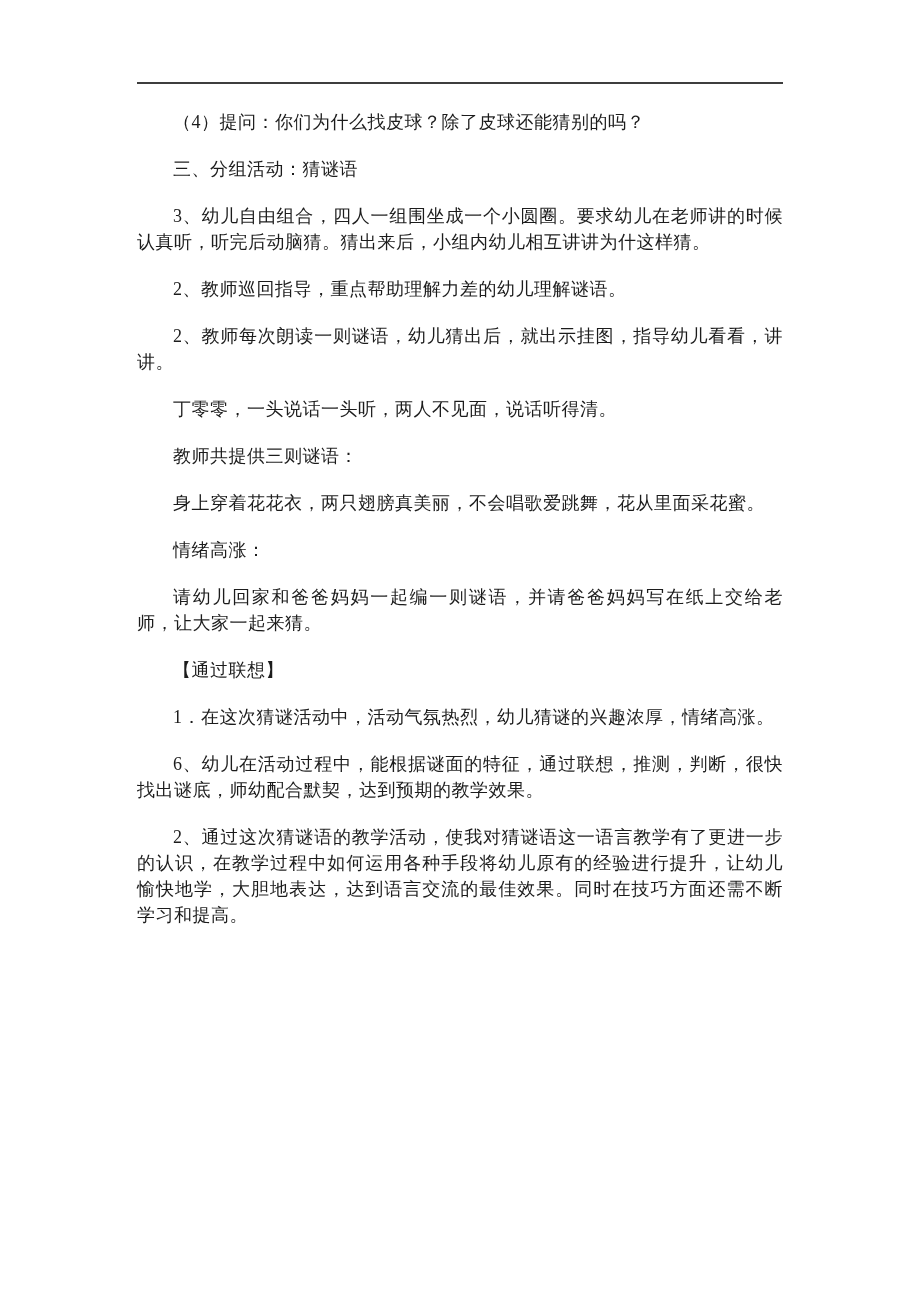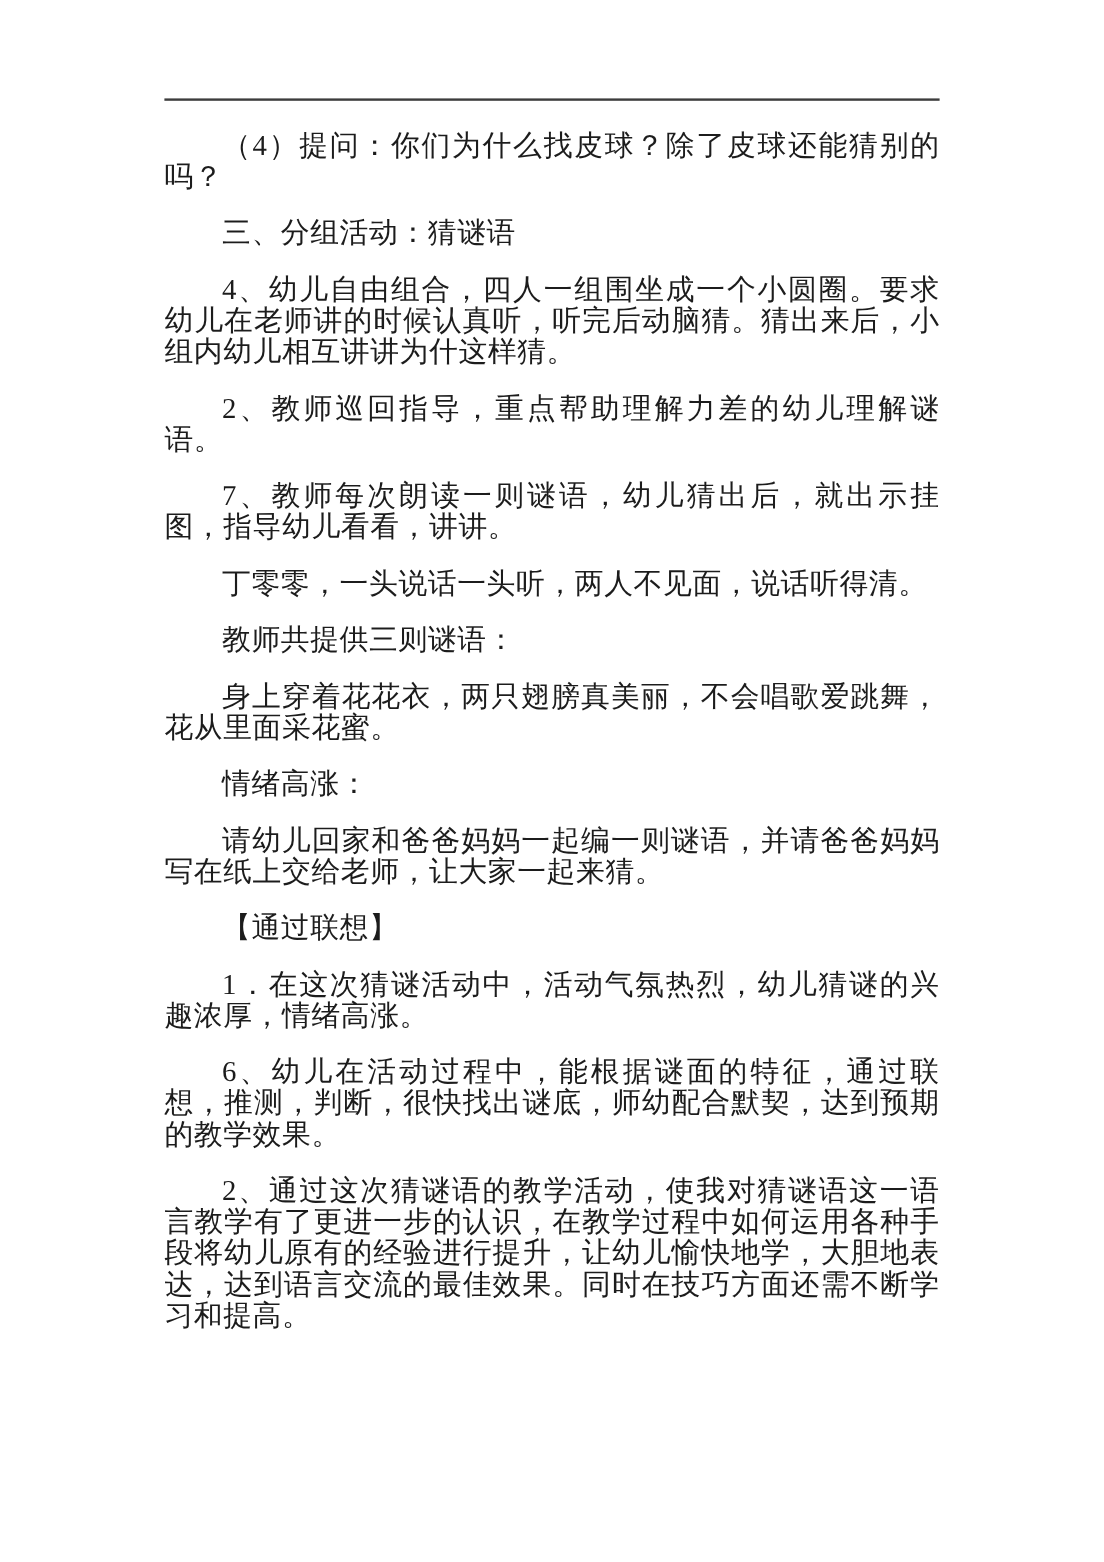--- a/index.html
+++ b/index.html
@@ -21,39 +21,39 @@
     background: #ffffff;
   }
   .divider {
     border: none;
     border-top: 2px solid #3d3d3d;
     margin: 0 0 25px 0;
     width: 100%;
   }
   .doc p {
     margin: 0 0 21px 0;
-    font-size: 24px;
+    font-size: 18px;
     line-height: 26px;
     color: #1c1c1c;
     text-indent: 2em;
     text-align: justify;
     letter-spacing: 0.5px;
   }
 </style>
 </head>
 <body>
 
 <div class="page">
   <hr class="divider">
   <div class="doc">
     <p>（4）提问：你们为什么找皮球？除了皮球还能猜别的吗？</p>
     <p>三、分组活动：猜谜语</p>
-    <p>4、幼儿自由组合，四人一组围坐成一个小圆圈。要求幼儿在老师讲的时候认真听，听完后动脑猜。猜出来后，小组内幼儿相互讲讲为什这样猜。</p>
+    <p>3、幼儿自由组合，四人一组围坐成一个小圆圈。要求幼儿在老师讲的时候认真听，听完后动脑猜。猜出来后，小组内幼儿相互讲讲为什这样猜。</p>
     <p>2、教师巡回指导，重点帮助理解力差的幼儿理解谜语。</p>
-    <p>7、教师每次朗读一则谜语，幼儿猜出后，就出示挂图，指导幼儿看看，讲讲。</p>
+    <p>2、教师每次朗读一则谜语，幼儿猜出后，就出示挂图，指导幼儿看看，讲讲。</p>
     <p>丁零零，一头说话一头听，两人不见面，说话听得清。</p>
     <p>教师共提供三则谜语：</p>
     <p>身上穿着花花衣，两只翅膀真美丽，不会唱歌爱跳舞，花从里面采花蜜。</p>
     <p>情绪高涨：</p>
     <p>请幼儿回家和爸爸妈妈一起编一则谜语，并请爸爸妈妈写在纸上交给老师，让大家一起来猜。</p>
     <p>【通过联想】</p>
     <p>1．在这次猜谜活动中，活动气氛热烈，幼儿猜谜的兴趣浓厚，情绪高涨。</p>
     <p>6、幼儿在活动过程中，能根据谜面的特征，通过联想，推测，判断，很快找出谜底，师幼配合默契，达到预期的教学效果。</p>
     <p>2、通过这次猜谜语的教学活动，使我对猜谜语这一语言教学有了更进一步的认识，在教学过程中如何运用各种手段将幼儿原有的经验进行提升，让幼儿愉快地学，大胆地表达，达到语言交流的最佳效果。同时在技巧方面还需不断学习和提高。</p>
   </div>

